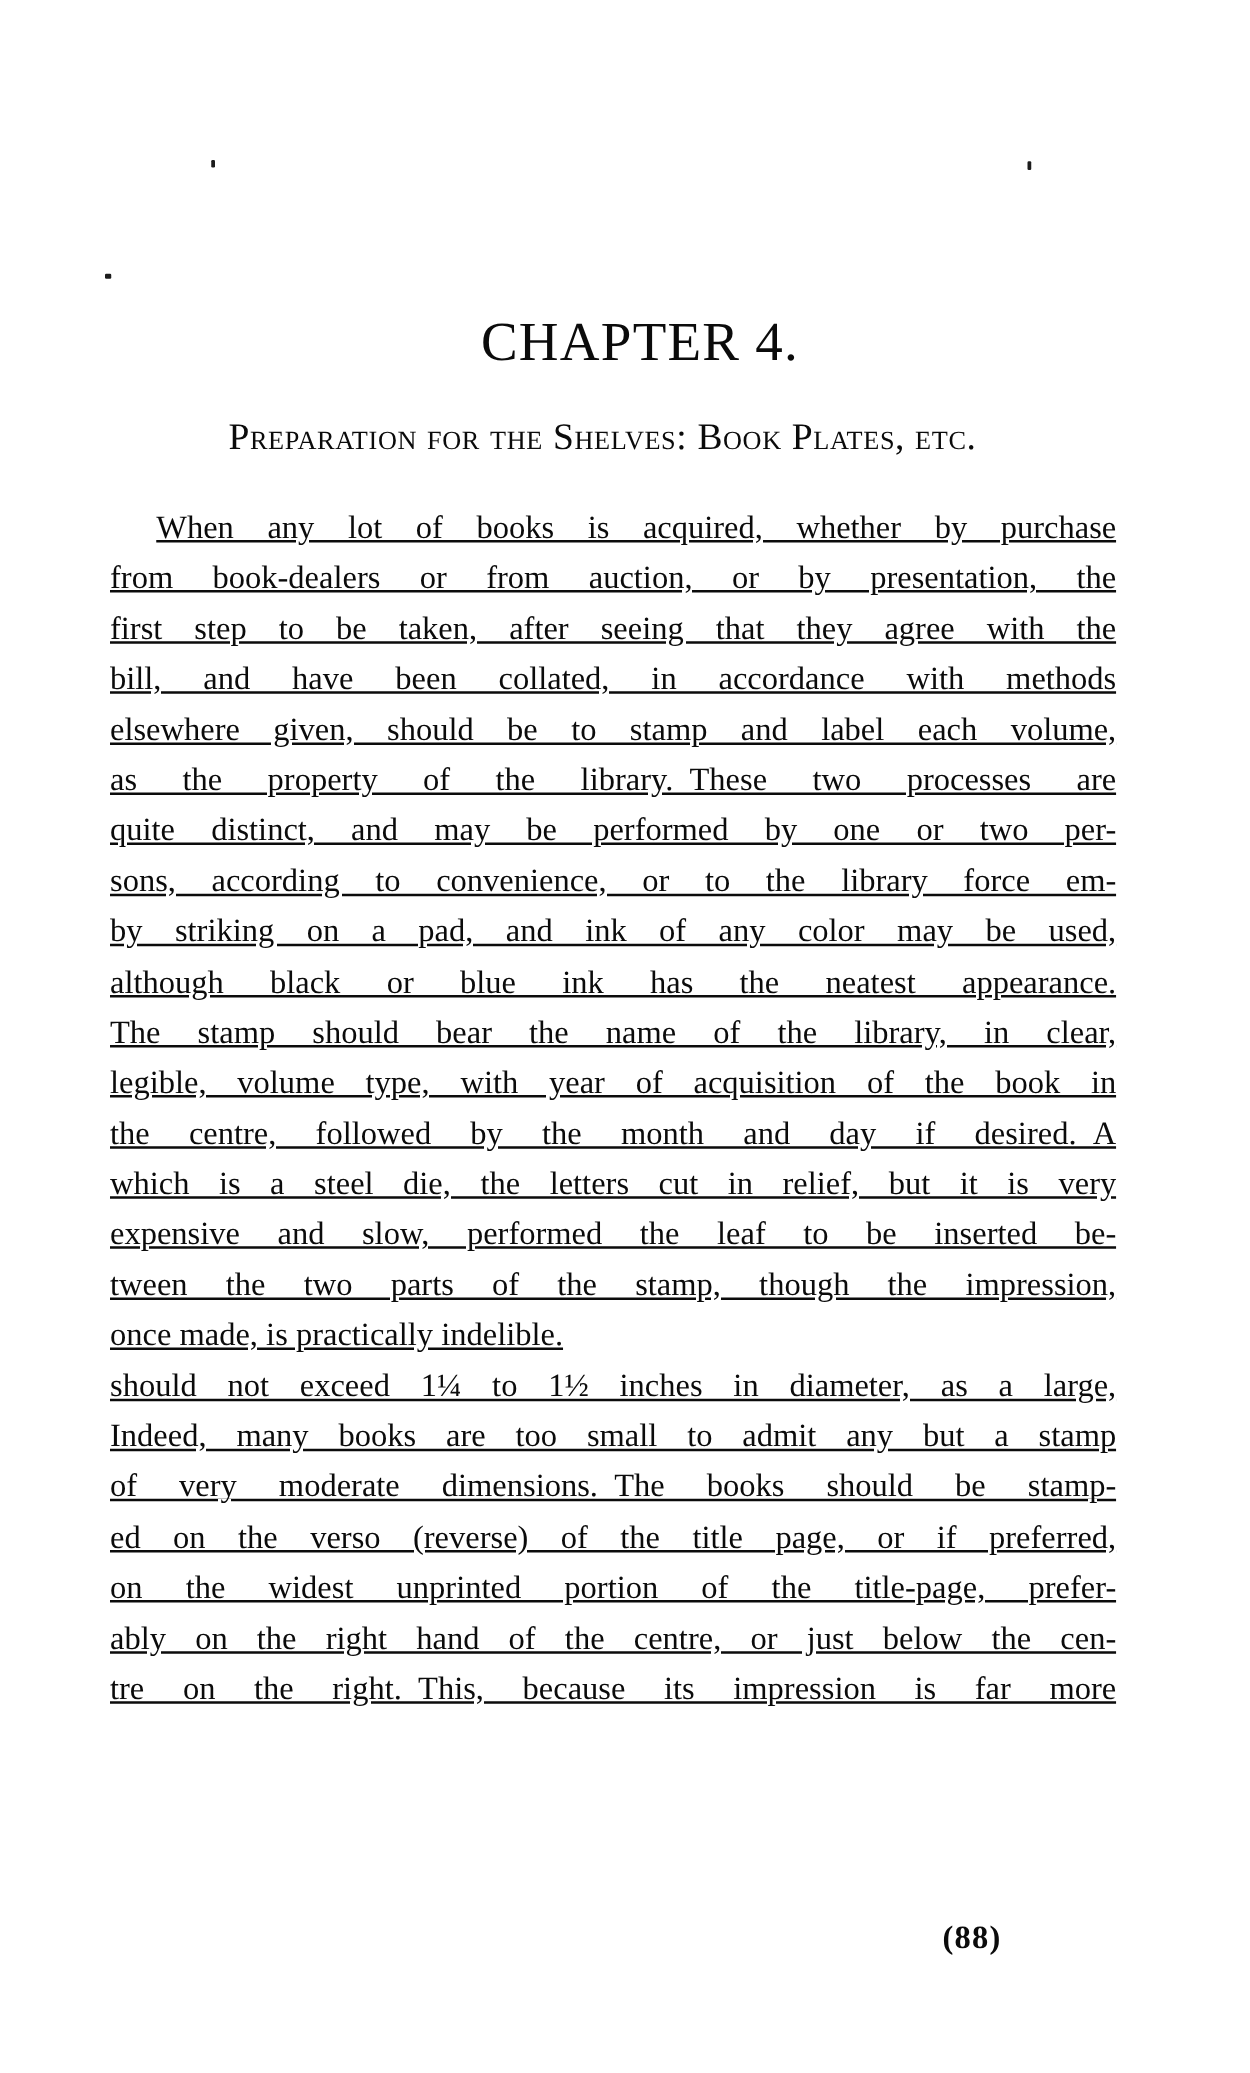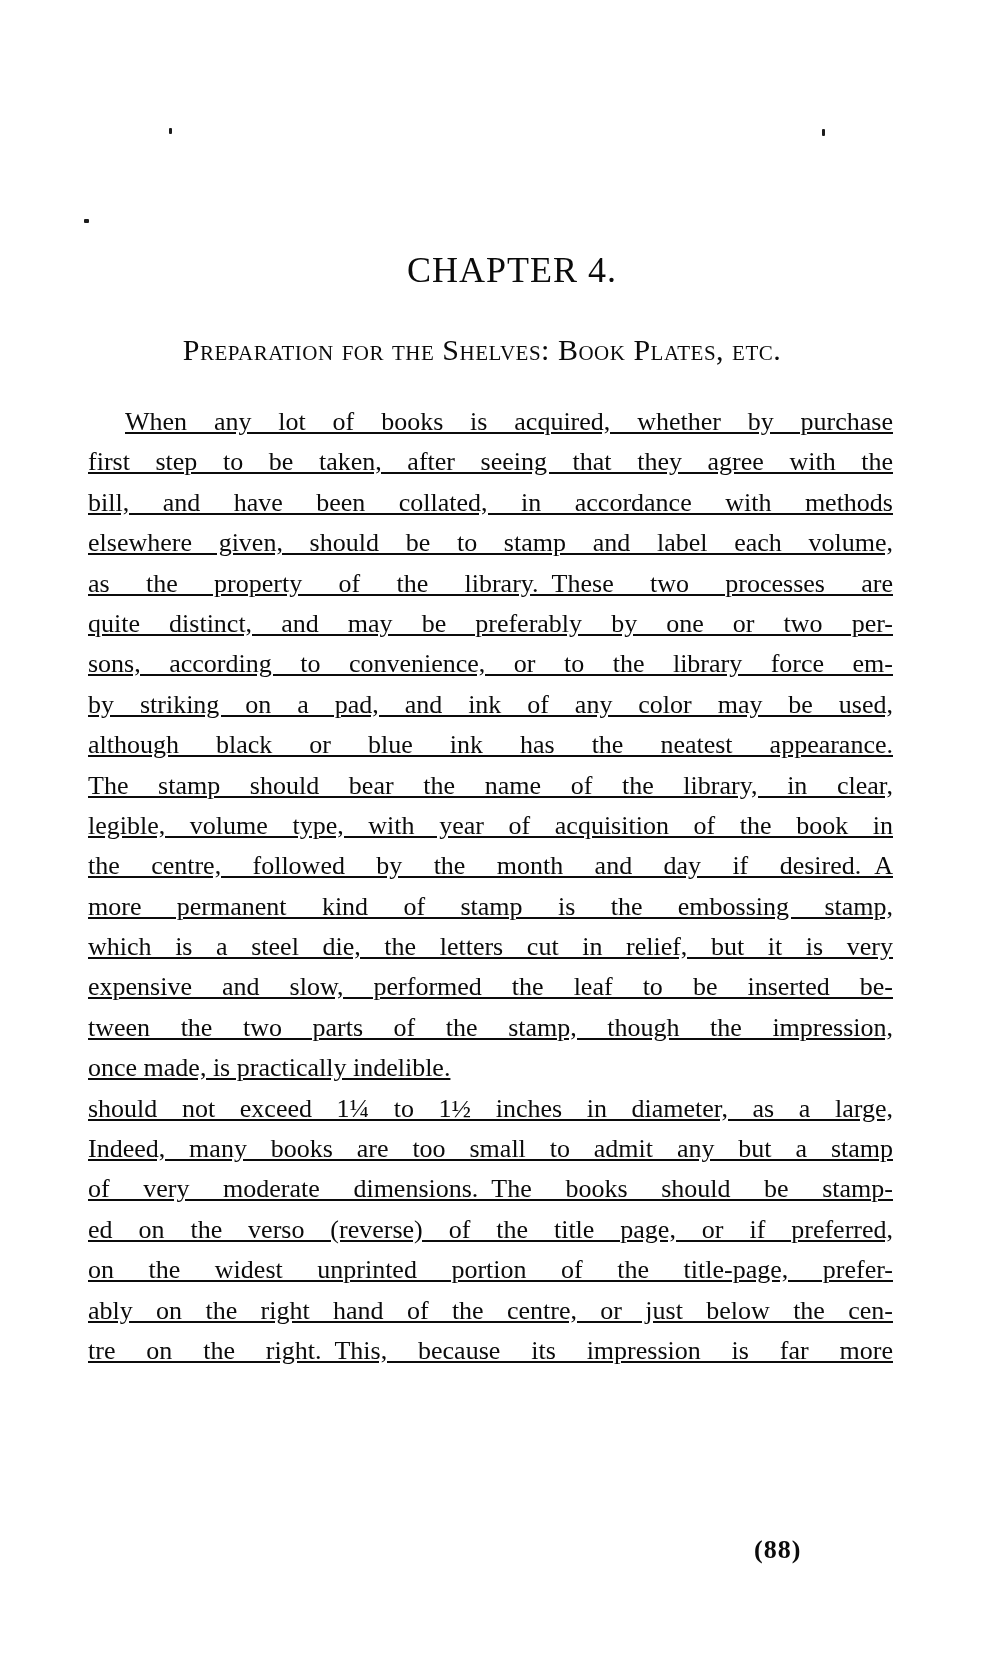--- a/index.html
+++ b/index.html
@@ -17,21 +17,21 @@
     overflow: hidden;
   }
   .chapter {
     position: absolute;
     top: 252px;
     left: 0;
     right: 0;
     padding-left: 24px;
     margin: 0;
     text-align: center;
-    font-size: 36px;
+    font-size: 44px;
     font-weight: normal;
     letter-spacing: 1px;
     line-height: 1;
   }
   .subtitle {
     position: absolute;
     top: 335px;
     left: 0;
     right: 14px;
     padding-right: 22px;
@@ -95,32 +95,32 @@
   <div class="speck s2"></div>
   <div class="speck s3"></div>
 
   <h1 class="chapter">CHAPTER 4.</h1>
 
   <h2 class="subtitle">Preparation for the Shelves: Book Plates, etc.</h2>
 
   <div class="text-block">
     <div class="para">
       <span class="line just indent">When any lot of books is acquired, whether by purchase</span>
+      <span class="line just">from book-dealers or from auction, or by presentation, the</span>
       <span class="line just">first step to be taken, after seeing that they agree with the</span>
       <span class="line just">bill, and have been collated, in accordance with methods</span>
       <span class="line just">elsewhere given, should be to stamp and label each volume,</span>
       <span class="line just">as the property of the library. These two processes are</span>
-      <span class="line just">quite distinct, and may be preferably by one or two per-</span>
+      <span class="line just">quite distinct, and may be performed by one or two per-</span>
       <span class="line just">sons, according to convenience, or to the library force em-</span>
       <span class="line just">by striking on a pad, and ink of any color may be used,</span>
       <span class="line just">although black or blue ink has the neatest appearance.</span>
       <span class="line just">The stamp should bear the name of the library, in clear,</span>
       <span class="line just">legible, volume type, with year of acquisition of the book in</span>
       <span class="line just">the centre, followed by the month and day if desired. A</span>
-      <span class="line just">more permanent kind of stamp is the embossing stamp,</span>
       <span class="line just">which is a steel die, the letters cut in relief, but it is very</span>
       <span class="line just">expensive and slow, performed the leaf to be inserted be-</span>
       <span class="line just">tween the two parts of the stamp, though the impression,</span>
       <span class="line flush">once made, is practically indelible.</span>
     </div>
     <div class="para">
       <span class="line just">should not exceed 1¼ to 1½ inches in diameter, as a large,</span>
       <span class="line just">Indeed, many books are too small to admit any but a stamp</span>
       <span class="line just">of very moderate dimensions. The books should be stamp-</span>
       <span class="line just">ed on the verso (reverse) of the title page, or if preferred,</span>

